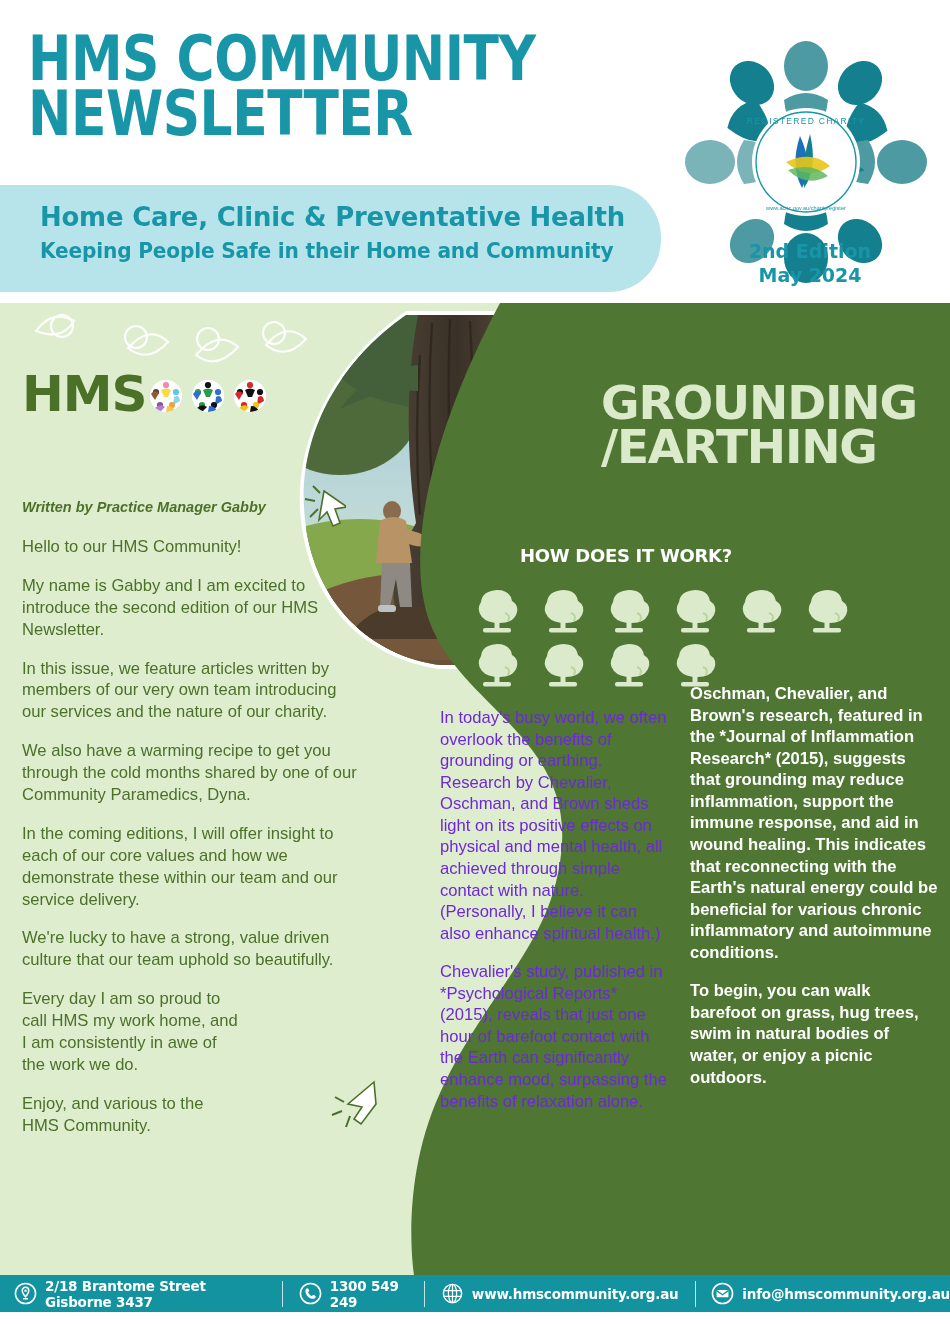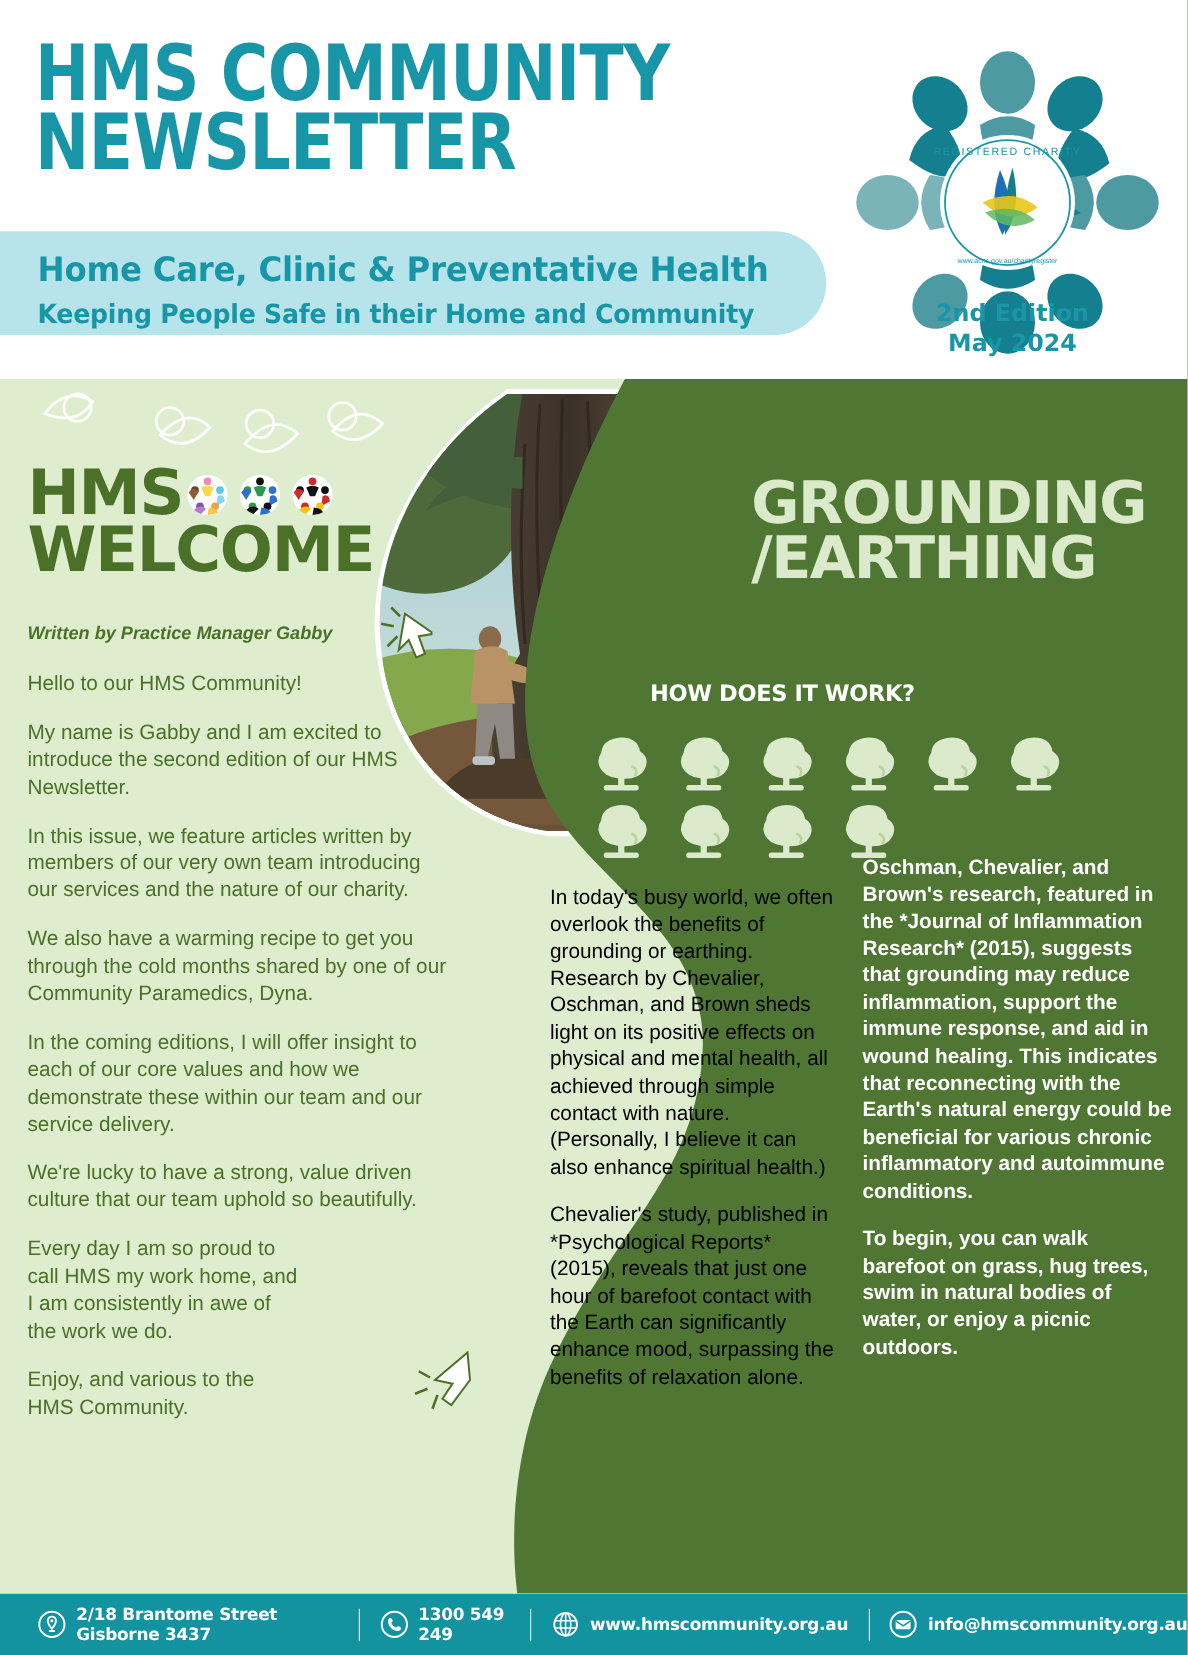--- a/index.html
+++ b/index.html
@@ -18,24 +18,24 @@
     position: absolute; left: 28px; top: 32px; width: 660px;
     font-size: 62px; line-height: 0.88; font-weight: 800;
     color: #1896a8; letter-spacing: -0.5px;
     font-family: "DejaVu Sans", sans-serif;
     font-stretch: condensed;
     transform: scaleX(0.93); transform-origin: left top;
   }
   .masthead .l2 { display: block; }
 
   .subbar {
-    position: absolute; left: 0; top: 185px; width: 661px; height: 83px;
+    position: absolute; left: 0; top: 185px; width: 661px; height: 107px;
     background: #b7e4ea;
     border-radius: 0 52px 52px 0;
-    padding: 16px 0 0 30px;
+    padding: 16px 0 0 40px;
   }
   .subbar .s1 {
     font-size: 27px; font-weight: 800; color: #1896a8;
     font-family: "DejaVu Sans", sans-serif; letter-spacing: -0.2px;
     transform: scaleX(0.96); transform-origin: left top;
   }
   .subbar .s2 {
     margin-top: 7px;
     font-size: 21px; font-weight: 800; color: #1896a8;
     font-family: "DejaVu Sans", sans-serif; letter-spacing: -0.2px;
@@ -115,32 +115,32 @@
     position: absolute; left: 520px; top: 242px; width: 420px;
     font-family: "DejaVu Sans", sans-serif; font-weight: 800;
     font-size: 18px; color: #ffffff; letter-spacing: -0.3px;
   }
   .tree-grid { position: absolute; left: 470px; top: 283px; width: 460px; }
   .tree-row { display: flex; gap: 12px; margin-bottom: 4px; }
   .tree { width: 54px; height: 50px; }
 
   .col-a {
     position: absolute; left: 440px; top: 404px; width: 232px;
-    font-size: 16.6px; line-height: 1.3; color: #000000;
+    font-size: 16.6px; line-height: 1.3; color: #6d28d9;
   }
   .col-b {
     position: absolute; left: 690px; top: 380px; width: 248px;
     font-size: 16.6px; line-height: 1.3; color: #ffffff; font-weight: bold;
   }
   .col-a p, .col-b p { margin: 0 0 17px 0; }
 
   
   .footer {
-    position: absolute; left: 0; top: 1275px; width: 950px; height: 49px;
-    background: #13929f; display: flex; align-items: center; padding-left: 30px;
+    position: absolute; left: 0; top: 1275px; width: 950px; height: 37px;
+    background: #13929f; display: flex; align-items: center; padding-left: 14px;
   }
   .fitem { display: flex; align-items: center; gap: 8px; color: #ffffff;
            font-family: "DejaVu Sans", sans-serif; font-weight: 800; font-size: 13.5px;
            letter-spacing: -0.2px; }
   .fsep { width: 1px; height: 26px; background: rgba(255,255,255,0.75); margin: 0 16px; }
   .ficon { width: 23px; height: 23px; flex: none; }
 
   
   .cursor { position: absolute; pointer-events: none; }
 </style>
@@ -304,21 +304,20 @@
           <path d="M15 22 l-10 -2"></path>
           <path d="M18 30 l-8 8"></path>
       </g>
       <path d="M24 12 L47 28 L35 30 L40 44 L33 47 L27 33 L19 41 Z" fill="#ffffff" stroke="#4b7028" stroke-width="1.6"></path>
     </svg>
 
     <div class="right-panel"></div>
 
     <div class="welcome-head">
       <div>HMS</div>
-      <div>WELCOME</div>
     </div>
 
     <div class="hms-dots">
       <div class="hms-dot">
         <svg viewBox="0 0 32 32" width="32" height="32">
           <circle cx="16" cy="16" r="16" fill="#fff"></circle>
           <g>
             <circle cx="16" cy="5" r="3.1" fill="#f28ab0"></circle>
               <path d="M11 10 q5 -3 10 0 l-3 7 l-4 0 z" fill="#f9d94a"></path>
             <circle cx="26" cy="12" r="3.1" fill="#5bc8e8"></circle>

